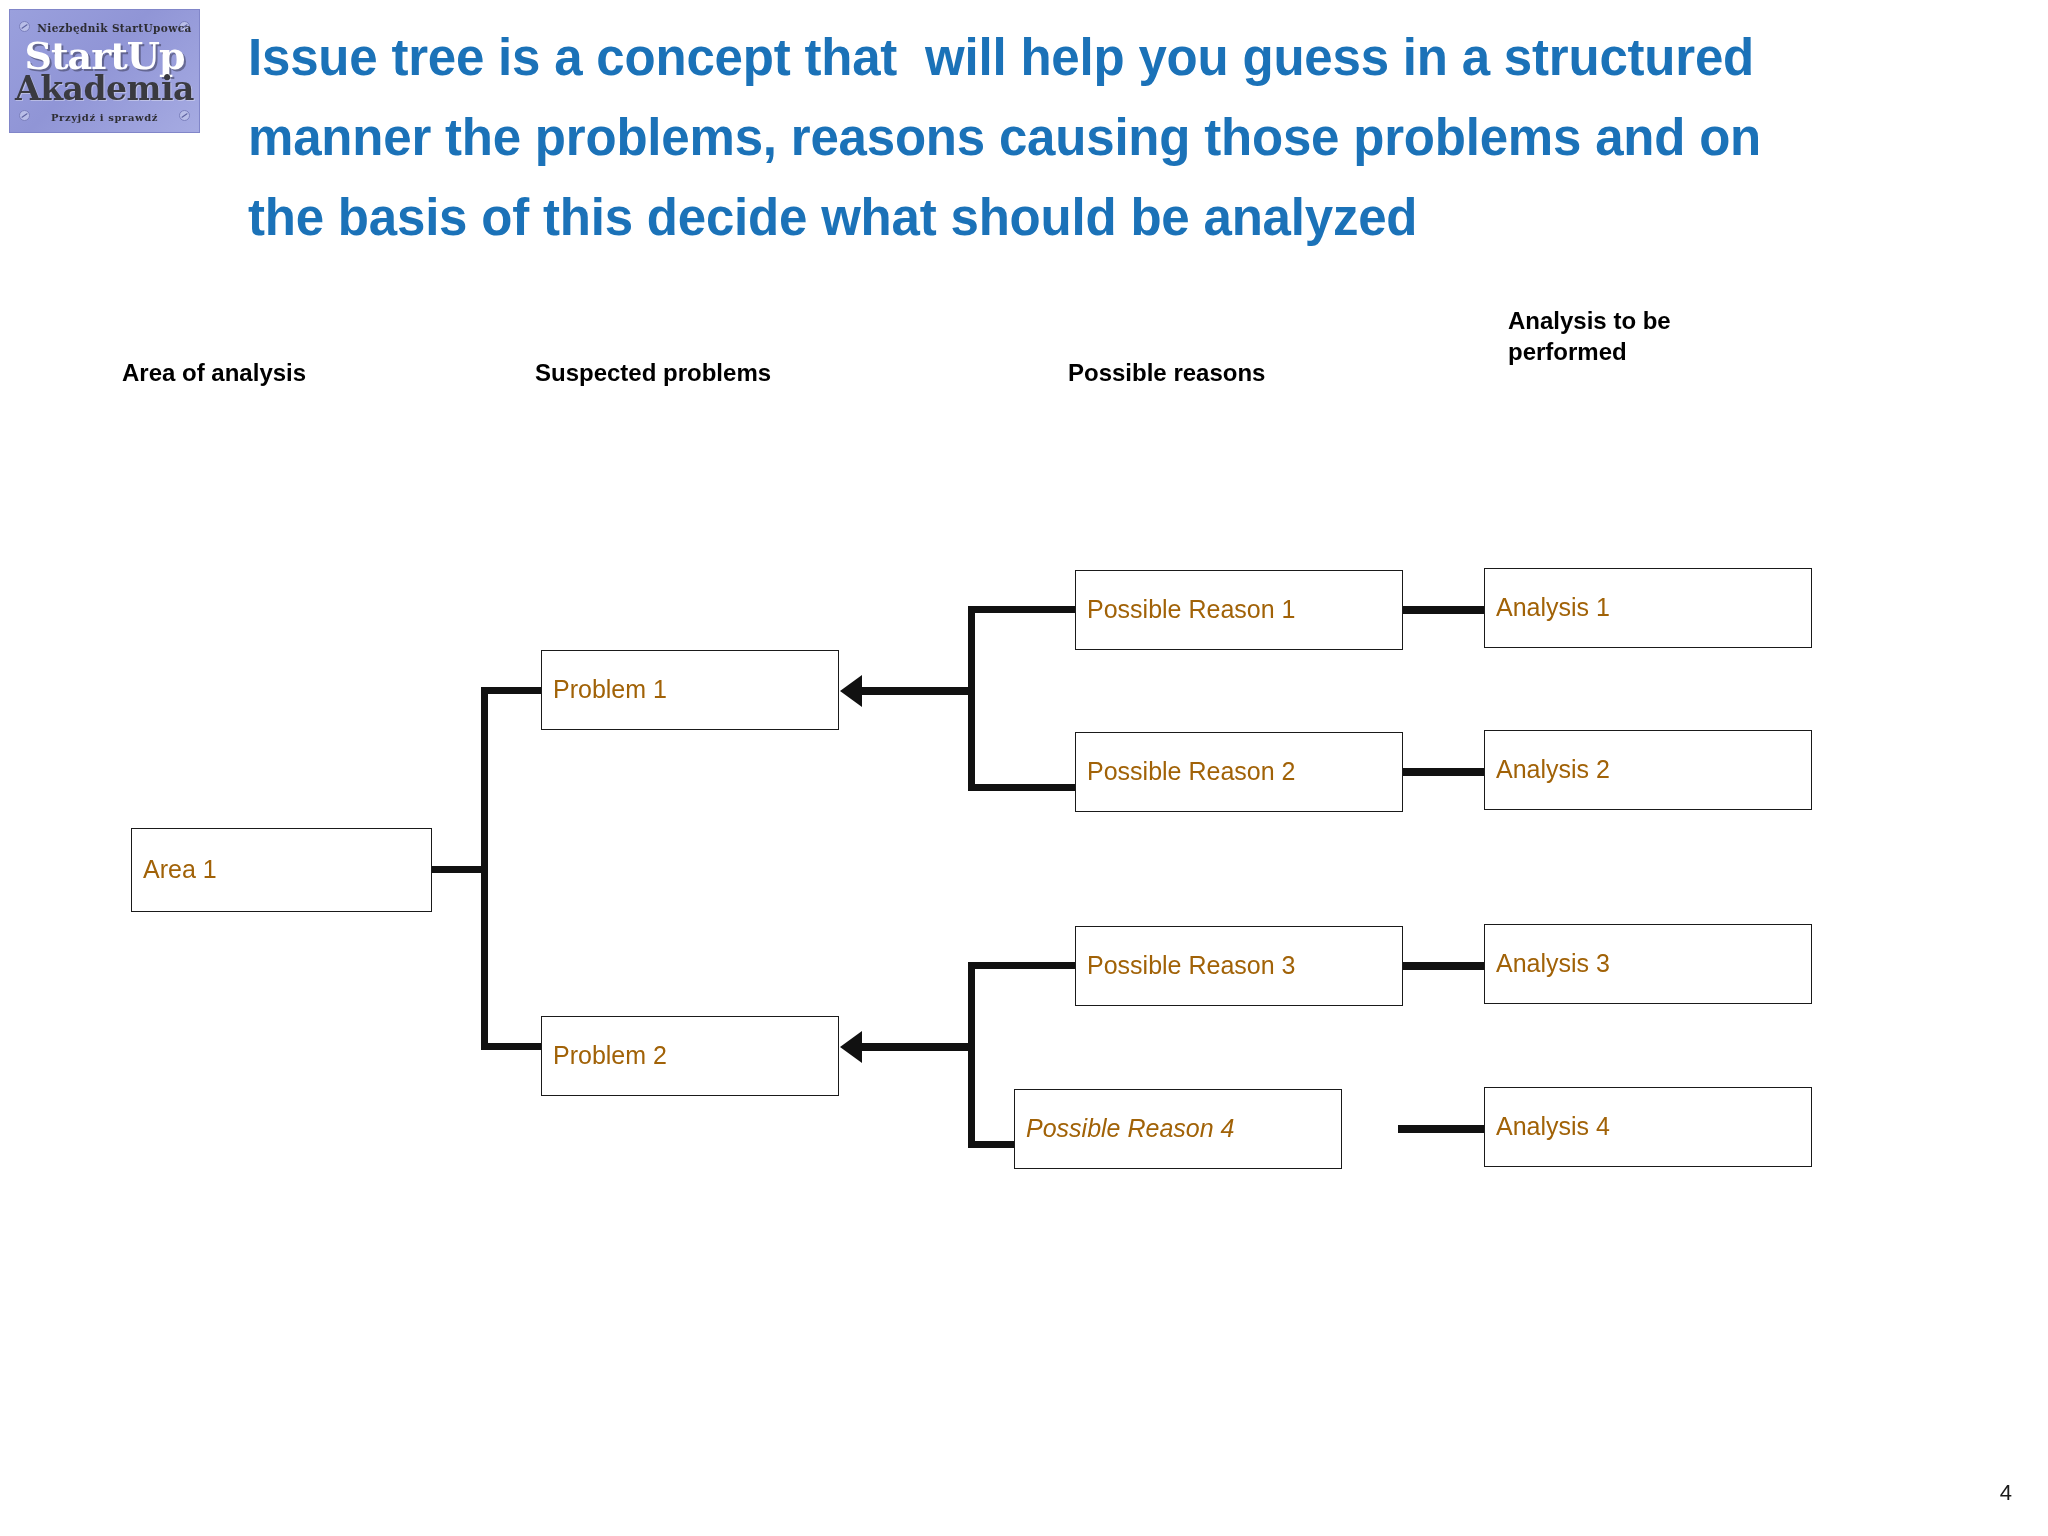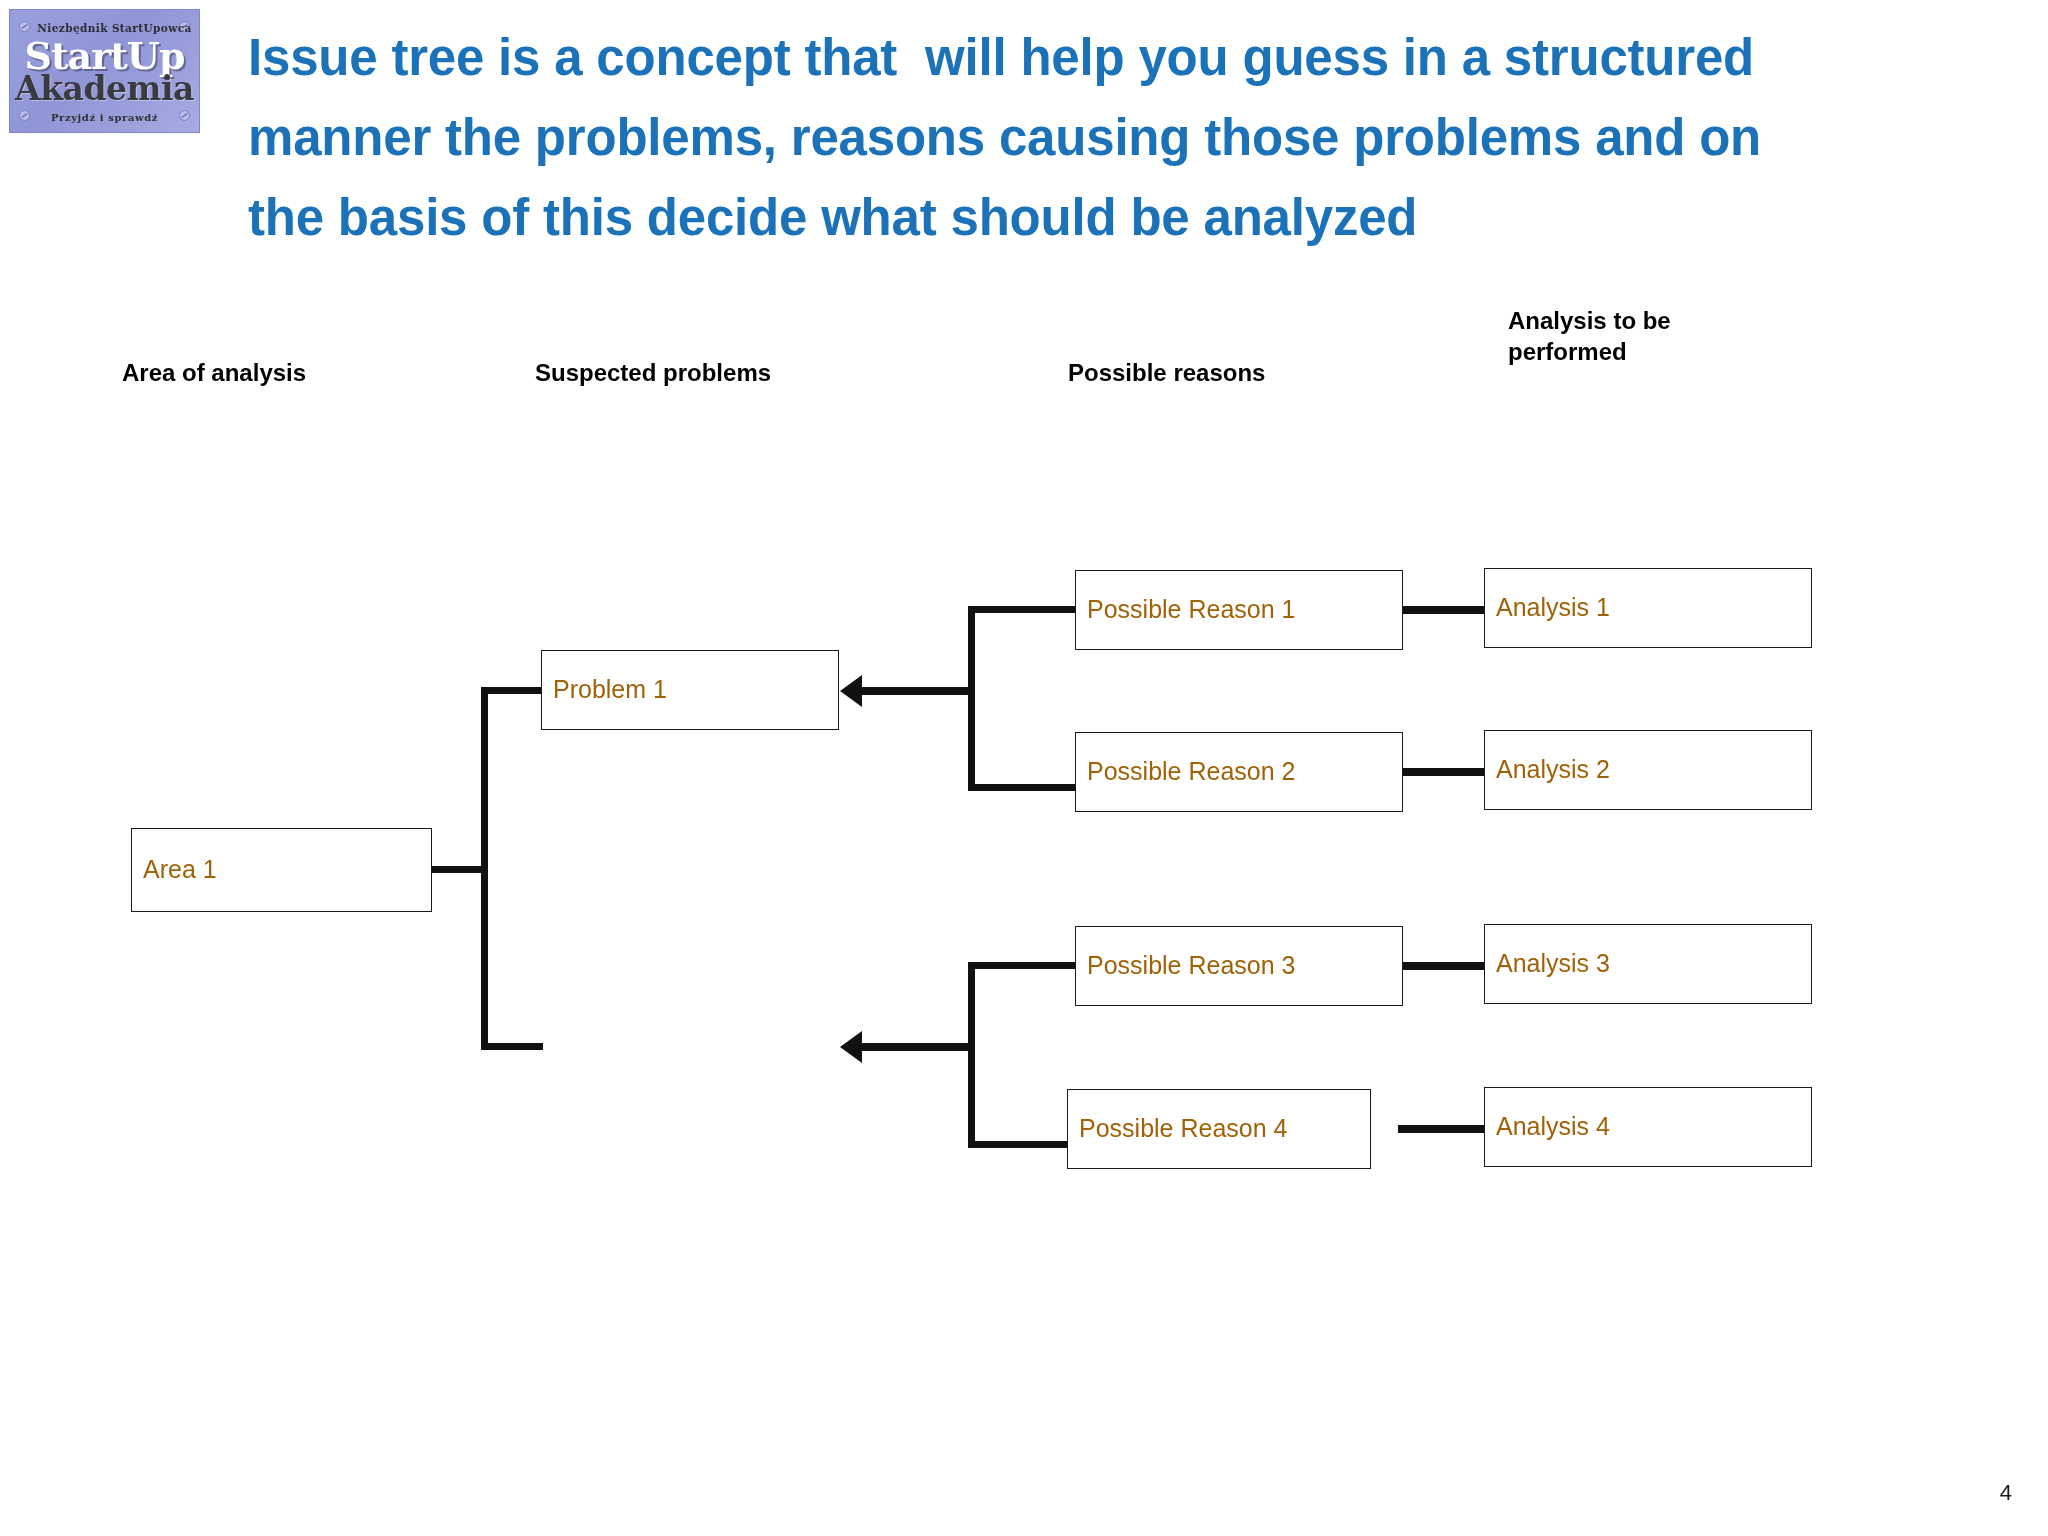--- a/index.html
+++ b/index.html
@@ -239,34 +239,37 @@
     <div class="conn" style="left:1398px; top:1125px; width:88px; height:8px;"></div>
 
     <div class="node" style="left:131px; top:828px; width:301px; height:84px;">
       <span>Area 1</span>
     </div>
 
     <div class="node" style="left:541px; top:650px; width:298px; height:80px;">
       <span>Problem 1</span>
     </div>
 
+    <div class="node" style="left:541px; top:1016px; width:298px; height:80px;">
+      <span>Problem 2</span>
+    </div>
 
     <div class="node" style="left:1075px; top:570px; width:328px; height:80px;">
       <span>Possible Reason 1</span>
     </div>
 
     <div class="node" style="left:1075px; top:732px; width:328px; height:80px;">
       <span>Possible Reason 2</span>
     </div>
 
     <div class="node" style="left:1075px; top:926px; width:328px; height:80px;">
       <span>Possible Reason 3</span>
     </div>
 
-    <div class="node" style="left:1067px; top:1089px; width:304px; height:80px;">
+    <div class="node" style="left:1014px; top:1089px; width:328px; height:80px;font-style:italic;">
       <span>Possible Reason 4</span>
     </div>
 
     <div class="node" style="left:1484px; top:568px; width:328px; height:80px;">
       <span>Analysis 1</span>
     </div>
 
     <div class="node" style="left:1484px; top:730px; width:328px; height:80px;">
       <span>Analysis 2</span>
     </div>

